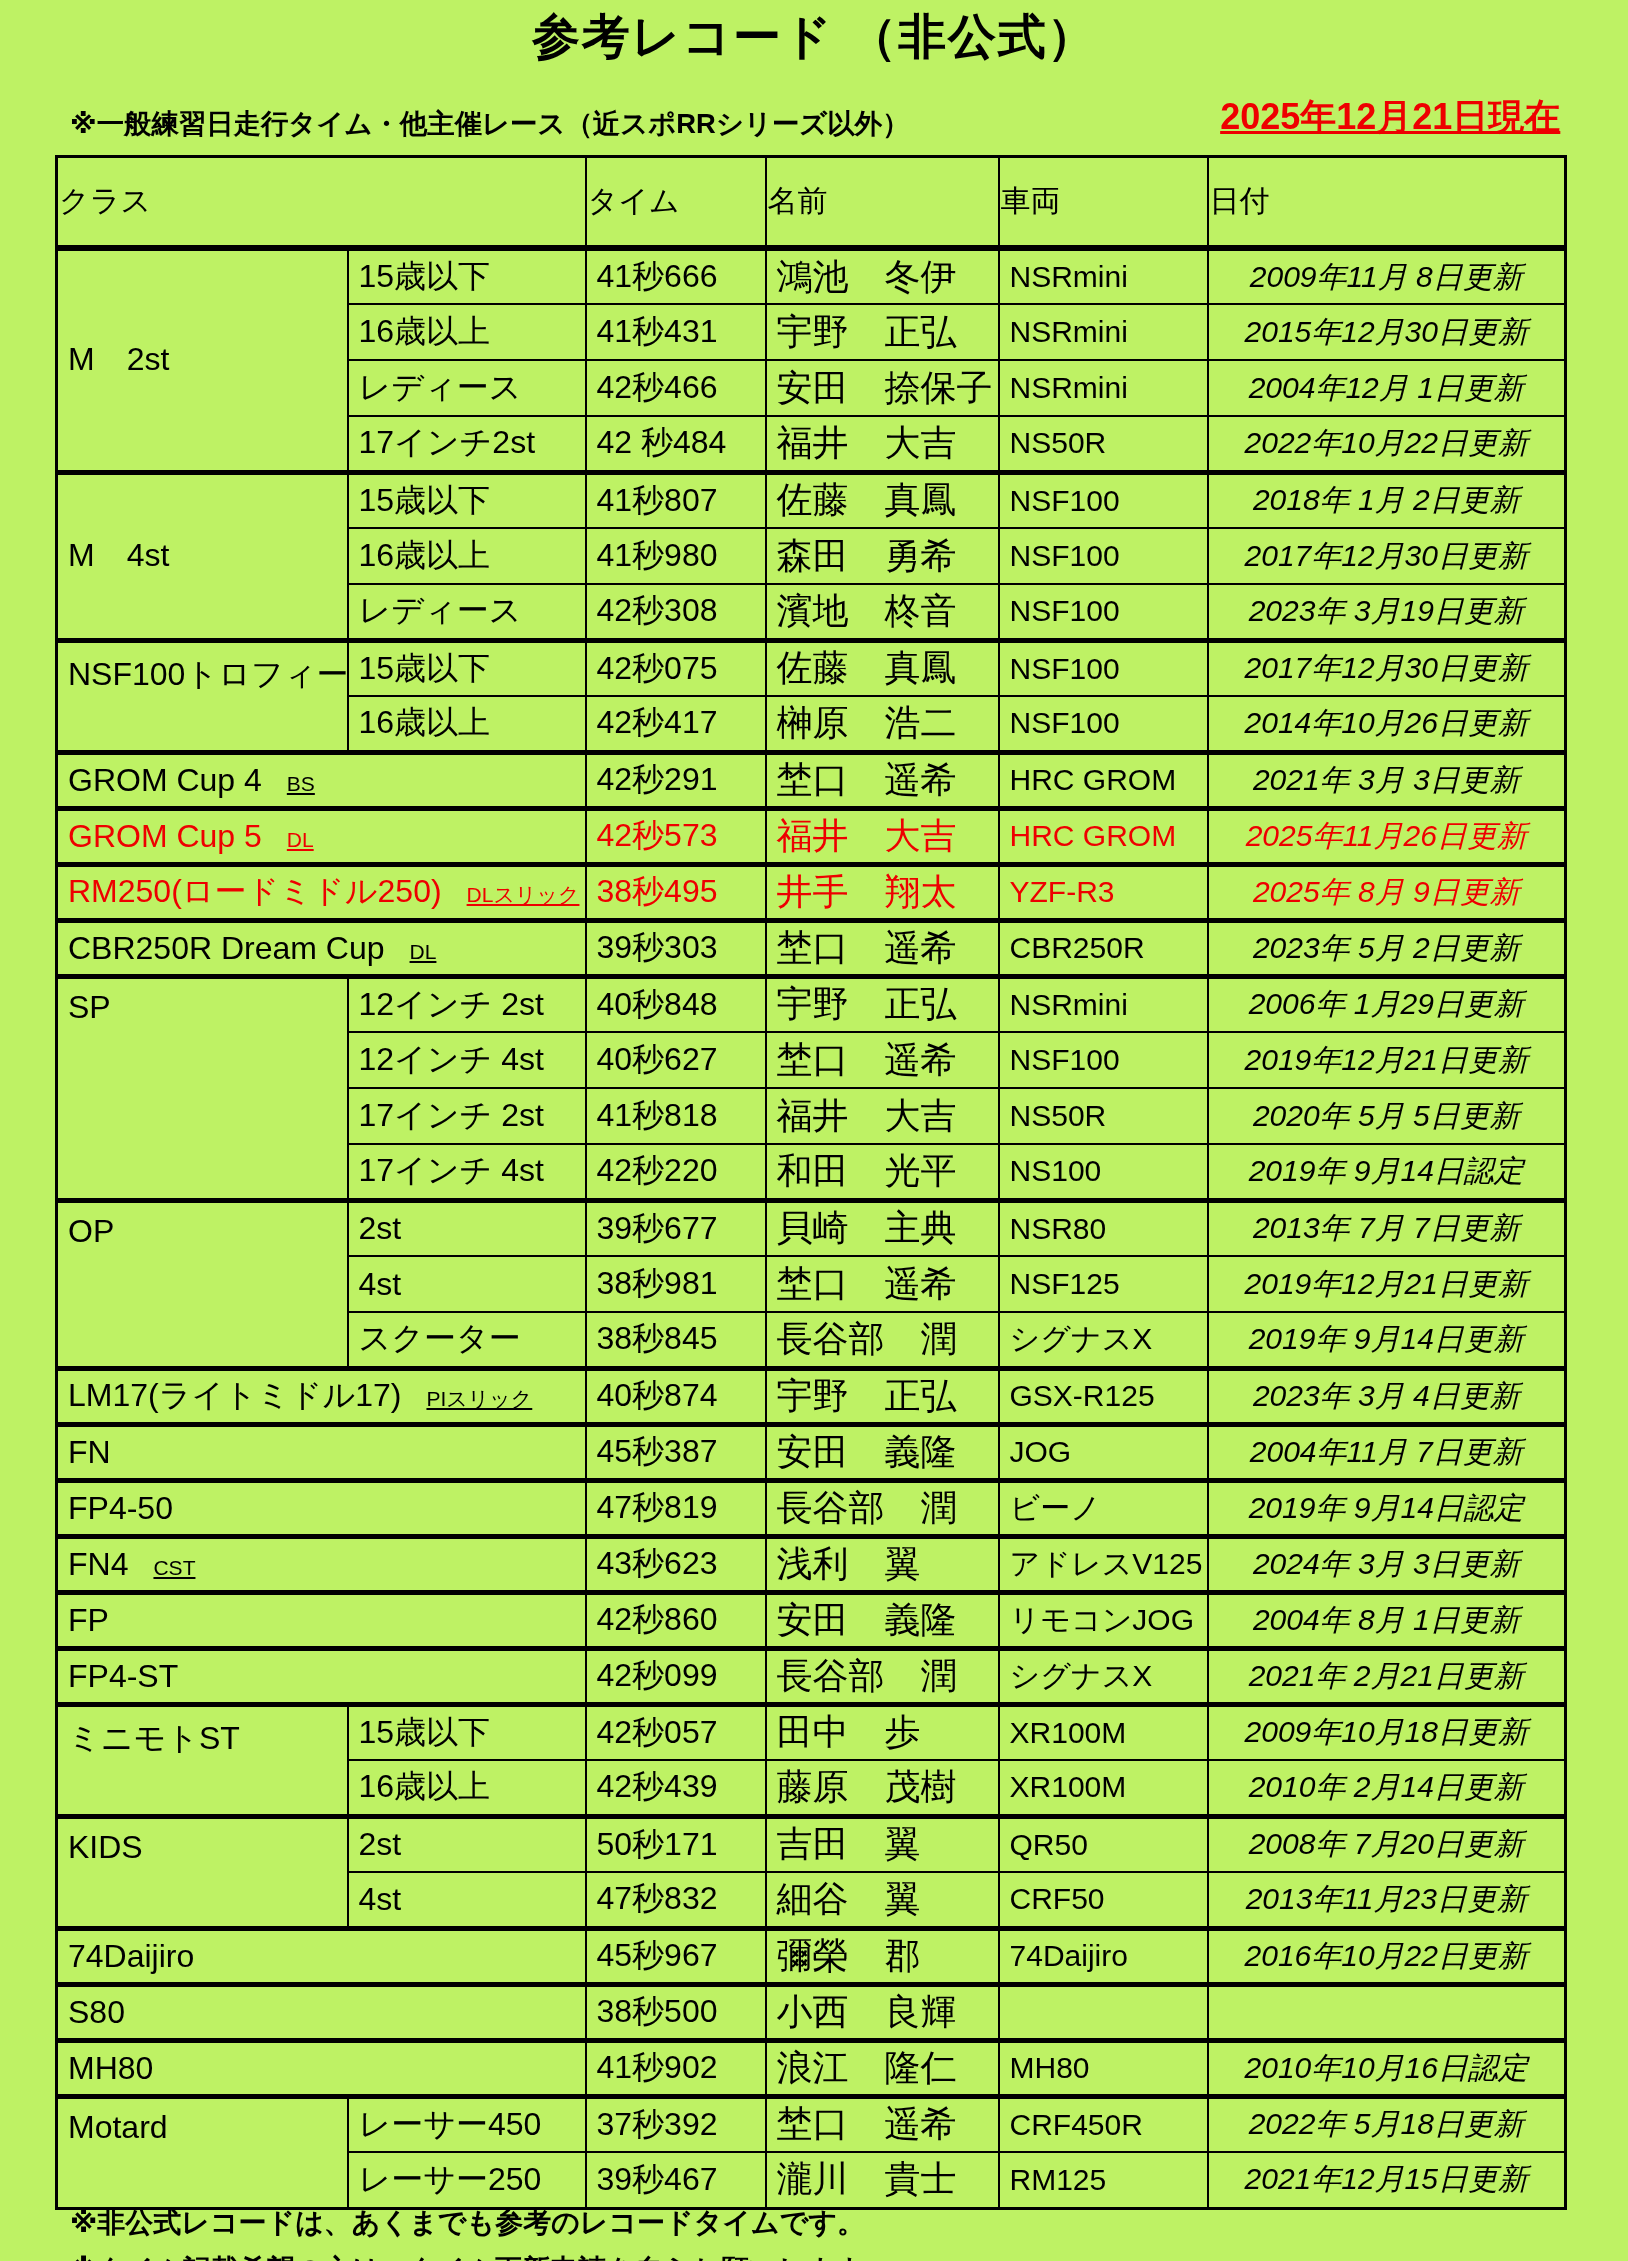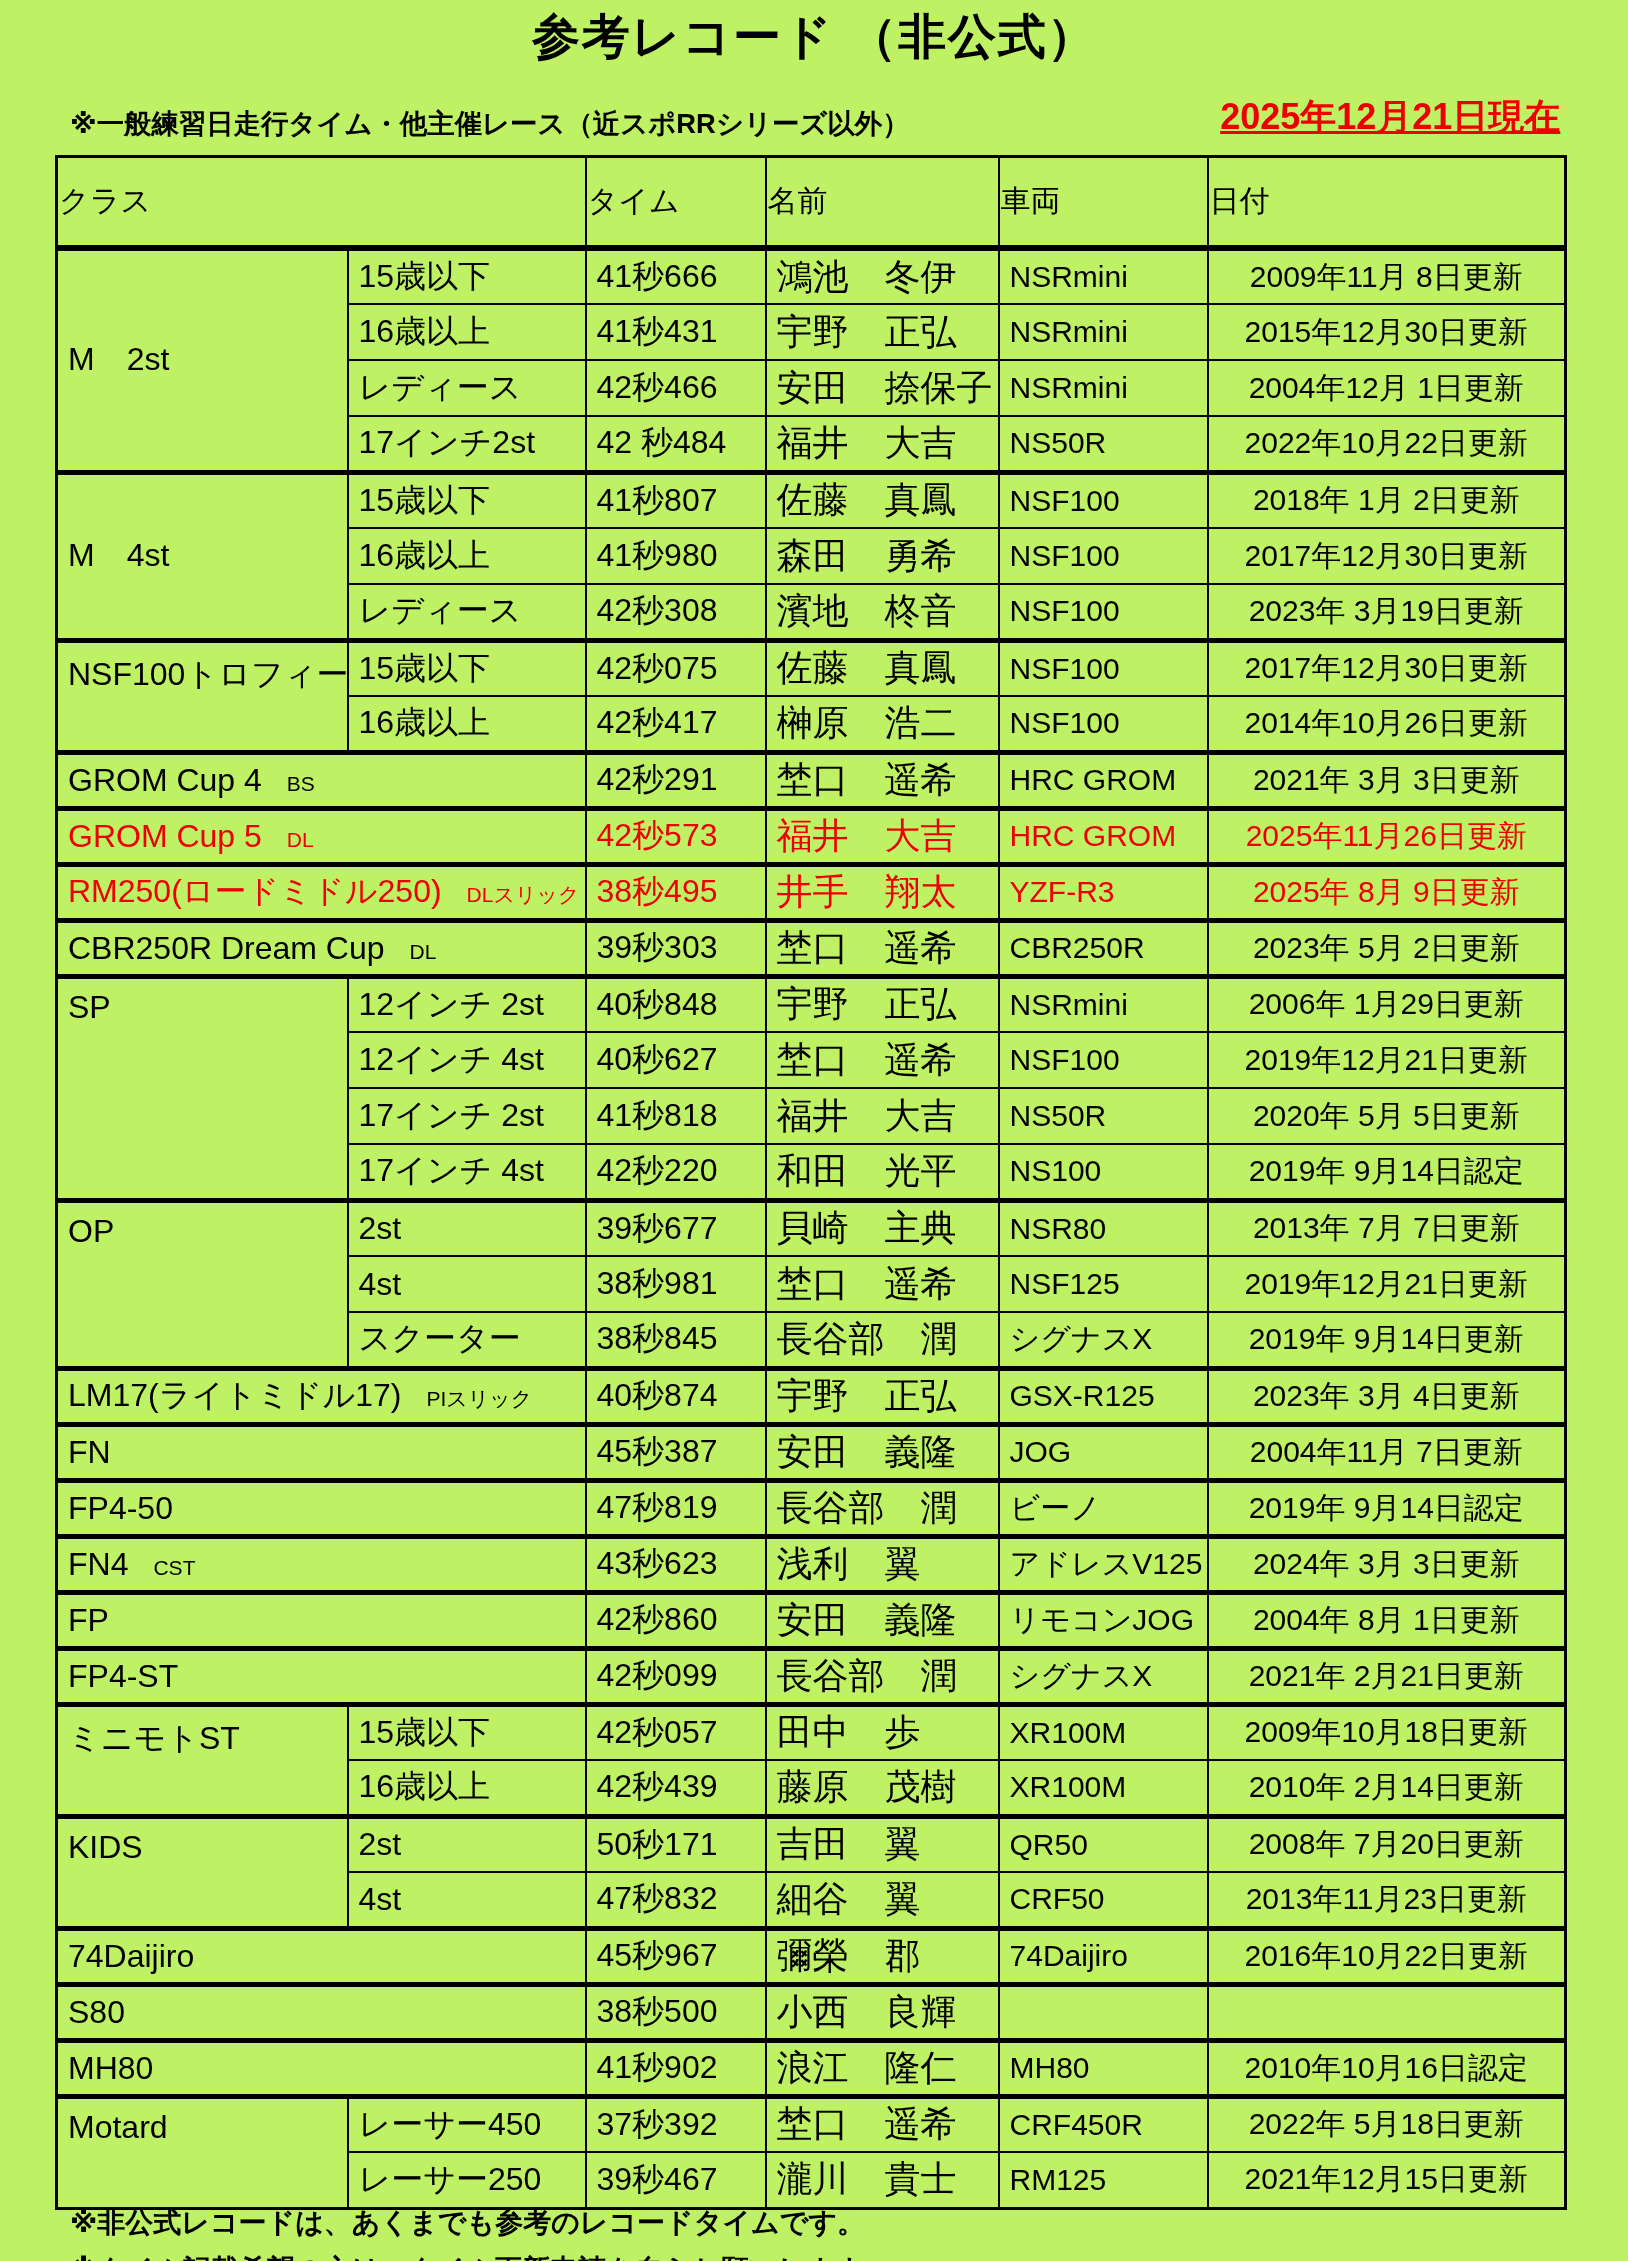--- a/index.html
+++ b/index.html
@@ -40,25 +40,25 @@
     height:85px;font-size:30px;font-weight:normal;text-align:left;
     border-bottom:6.6px solid #000;
   }
   tbody tr{height:56px;}
   tbody tr.group-start > td{border-top:5px solid #000;}
   td.cell{font-size:32px;padding-left:10px;white-space:nowrap;}
   td.class-group{font-size:32px;margin-left:8px;}
   td.class-group.va-top{vertical-align:top;padding-top:10px;}
   td.class-group.va-middle{vertical-align:middle;}
   td.class-full .cls-main{font-size:32px;}
-  td.class-full .cls-sub{font-size:21px;margin-left:25px;}
+  td.class-full .cls-sub{font-size:21px;margin-left:25px;text-decoration:underline;}
   td.time{font-size:32px;}
   td.name{font-size:36px;}
   td.vehicle{font-size:30px;}
-  td.date{font-size:30px;text-align:center;padding:0;position:relative;}
+  td.date{font-size:30px;text-align:center;padding:0;position:relative;font-style:italic;}
   tr.red-row td, tr.red-row .cls-main, tr.red-row .cls-sub{color:var(--red);}
   .footnotes{position:absolute;left:70px;top:2199px;}
   .footnote{font-size:28px;font-weight:bold;line-height:47px;}
 </style>
 </head>
 <body>
 
 <div class="sheet">
 
   <h1 class="title">参考レコード （非公式）</h1>

